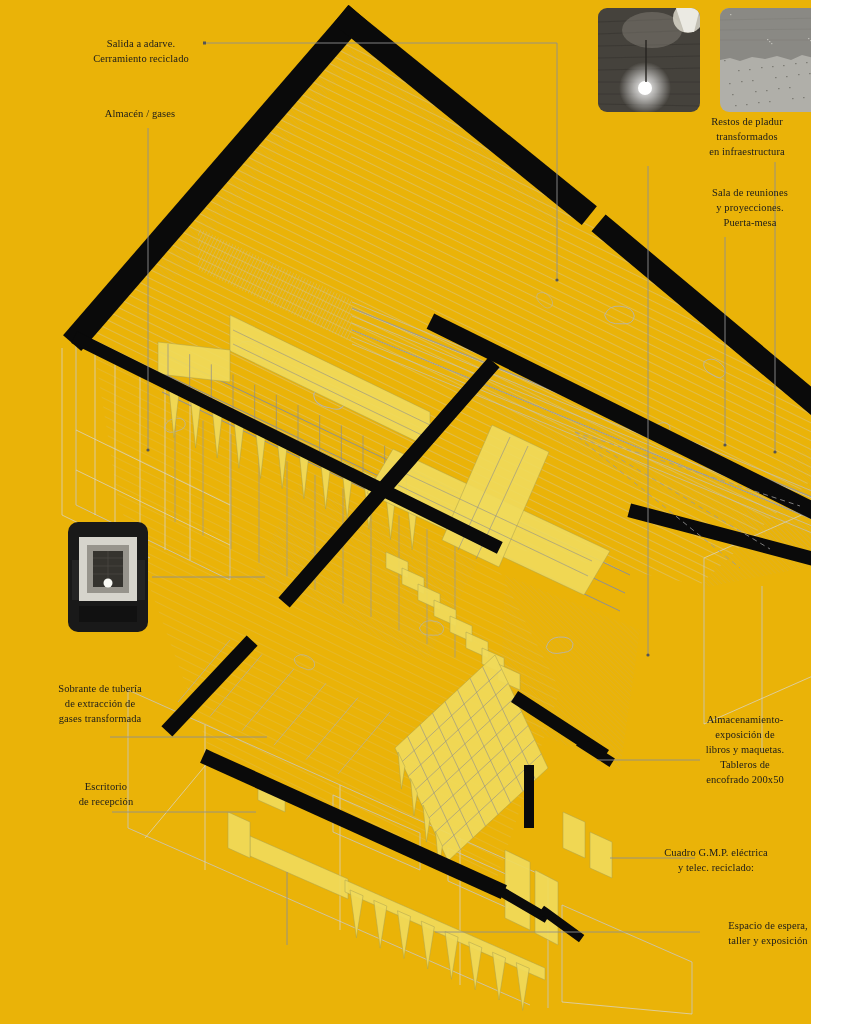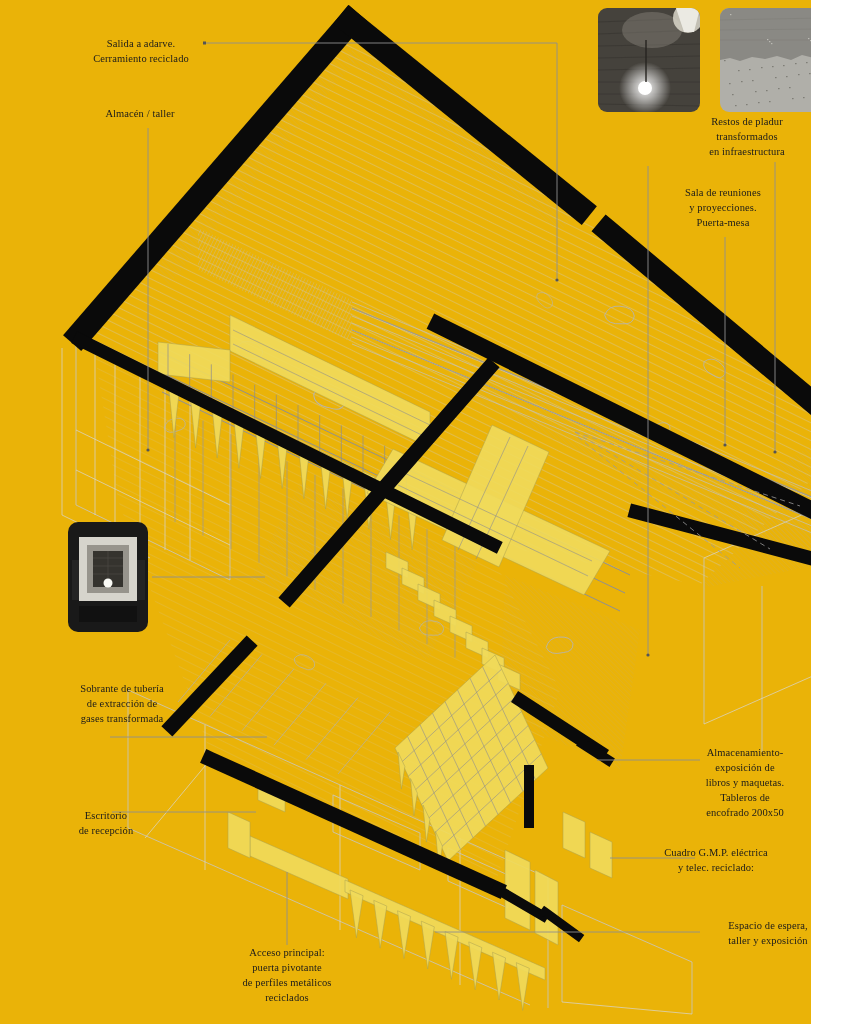--- a/index.html
+++ b/index.html
@@ -389,23 +389,22 @@
       </g>
       <circle cx="108" cy="583" r="4.5" fill="#fbfbf6"></circle>
       <rect x="79" y="606" width="58" height="16" fill="#101010" opacity="0.85"></rect>
       <rect x="72" y="560" width="7" height="40" fill="#242424"></rect>
       <rect x="137" y="560" width="8" height="40" fill="#242424"></rect>
     </g>
   </g>
 </svg>
 
 <div class="lbl" style="left:141px;top:36px">Salida a adarve.<br>Cerramiento reciclado</div>
-<div class="lbl" style="left:140px;top:106px">Almacén / taller</div>
+<div class="lbl" style="left:140px;top:106px">Almacén / gases</div>
 <div class="lbl" style="left:747px;top:114px">Restos de pladur<br>transformados<br>en infraestructura</div>
-<div class="lbl" style="left:723px;top:185px">Sala de reuniones<br>y proyecciones.<br>Puerta-mesa</div>
-<div class="lbl" style="left:122px;top:681px">Sobrante de tubería<br>de extracción de<br>gases transformada</div>
-<div class="lbl" style="left:106px;top:808px">Escritorio<br>de recepción</div>
-<div class="lbl" style="left:745px;top:745px">Almacenamiento-<br>exposición de<br>libros y maquetas.<br>Tableros de<br>encofrado 200x50</div>
+<div class="lbl" style="left:750px;top:185px">Sala de reuniones<br>y proyecciones.<br>Puerta-mesa</div>
+<div class="lbl" style="left:100px;top:681px">Sobrante de tubería<br>de extracción de<br>gases transformada</div>
+<div class="lbl" style="left:106px;top:779px">Escritorio<br>de recepción</div>
+<div class="lbl" style="left:745px;top:712px">Almacenamiento-<br>exposición de<br>libros y maquetas.<br>Tableros de<br>encofrado 200x50</div>
 <div class="lbl" style="left:716px;top:845px">Cuadro G.M.P. eléctrica<br>y telec. reciclado:</div>
 <div class="lbl" style="left:768px;top:918px">Espacio de espera,<br>taller y exposición</div>
-<div class="lbl" style="left:287px;top:945px">Acceso principal:<br>puerta pivotante<br>de perfiles metálicos<br>reciclados</div>
 
 </div>
 
 </body></html>

